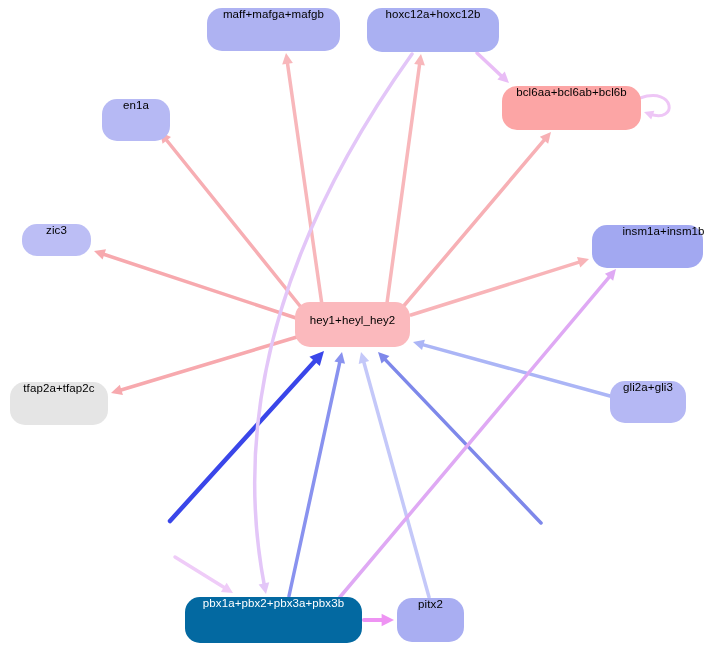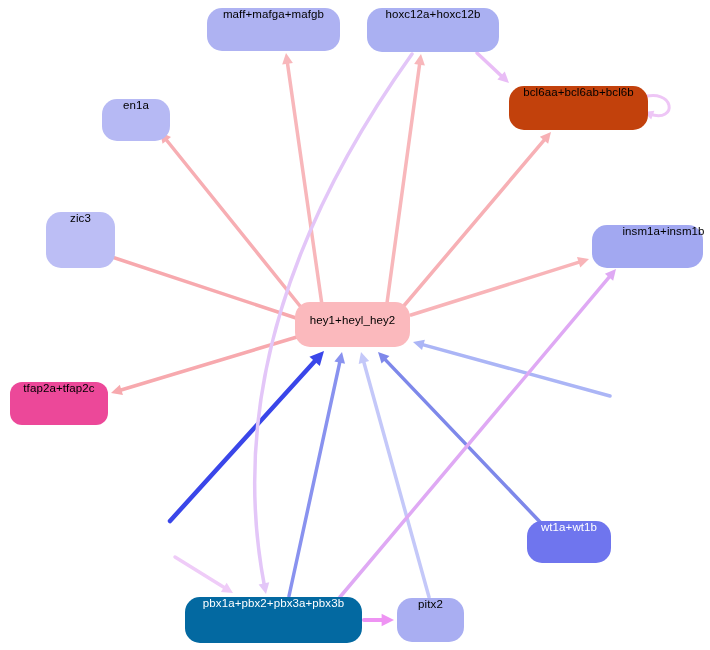--- a/index.html
+++ b/index.html
@@ -62,37 +62,37 @@
   <div class="node-layer" id="node-layer">
       <div class="graph-node" style="left: 207px; top: 8px; width: 133px; height: 43px; background: rgb(174, 178, 242);">
         <span style="color: rgb(0, 0, 0);">maff+mafga+mafgb</span>
       </div>
       <div class="graph-node" style="left: 367px; top: 8px; width: 132px; height: 44px; background: rgb(170, 176, 242);">
         <span style="color: rgb(0, 0, 0);">hoxc12a+hoxc12b</span>
       </div>
       <div class="graph-node" style="left: 102px; top: 99px; width: 68px; height: 42px; background: rgb(182, 185, 244);">
         <span style="color: rgb(0, 0, 0);">en1a</span>
       </div>
-      <div class="graph-node" style="left: 502px; top: 86px; width: 139px; height: 44px; background: #c2410c; margin-left: 7px;">
+      <div class="graph-node" style="left: 502px; top: 86px; width: 139px; height: 44px; background: #fca5a5;">
         <span style="color: rgb(0, 0, 0);">bcl6aa+bcl6ab+bcl6b</span>
       </div>
-      <div class="graph-node" style="left: 22px; top: 212px; width: 69px; height: 56px; background: rgb(188, 190, 245); margin-left: 24px;">
+      <div class="graph-node" style="left: 22px; top: 224px; width: 69px; height: 32px; background: rgb(188, 190, 245);">
         <span style="color: rgb(0, 0, 0);">zic3</span>
       </div>
       <div class="graph-node" style="left: 592px; top: 225px; width: 111px; height: 43px; background: rgb(162, 168, 241);">
         <span style="color: rgb(0, 0, 0); margin-left: 32px;">insm1a+insm1b</span>
       </div>
       <div class="graph-node" style="left: 295px; top: 302px; width: 115px; height: 45px; background: rgb(251, 185, 189);">
         <span style="color: rgb(0, 0, 0); margin-top: 12px;">hey1+heyl_hey2</span>
       </div>
-      <div class="graph-node" style="left: 10px; top: 382px; width: 98px; height: 43px; background: #ec4899; border-radius: 12px;">
+      <div class="graph-node" style="left: 10px; top: 382px; width: 98px; height: 43px; background: #e5e5e5;">
         <span style="color: rgb(0, 0, 0);">tfap2a+tfap2c</span>
       </div>
-      <div class="graph-node" style="left: 527px; top: 521px; width: 84px; height: 42px; background: rgb(111, 117, 238);">
-        <span style="color: rgb(255, 255, 255);">wt1a+wt1b</span>
+      <div class="graph-node" style="left: 610px; top: 381px; width: 76px; height: 42px; background: rgb(181, 184, 244);">
+        <span style="color: rgb(0, 0, 0);">gli2a+gli3</span>
       </div>
       <div class="graph-node" style="left: 185px; top: 597px; width: 177px; height: 46px; background: #0369a1;">
         <span style="color: rgb(255, 255, 255);">pbx1a+pbx2+pbx3a+pbx3b</span>
       </div>
       <div class="graph-node" style="left: 397px; top: 598px; width: 67px; height: 44px; background: rgb(169, 174, 242);">
         <span style="color: rgb(0, 0, 0);">pitx2</span>
       </div>
     </div>
 </div>
 

